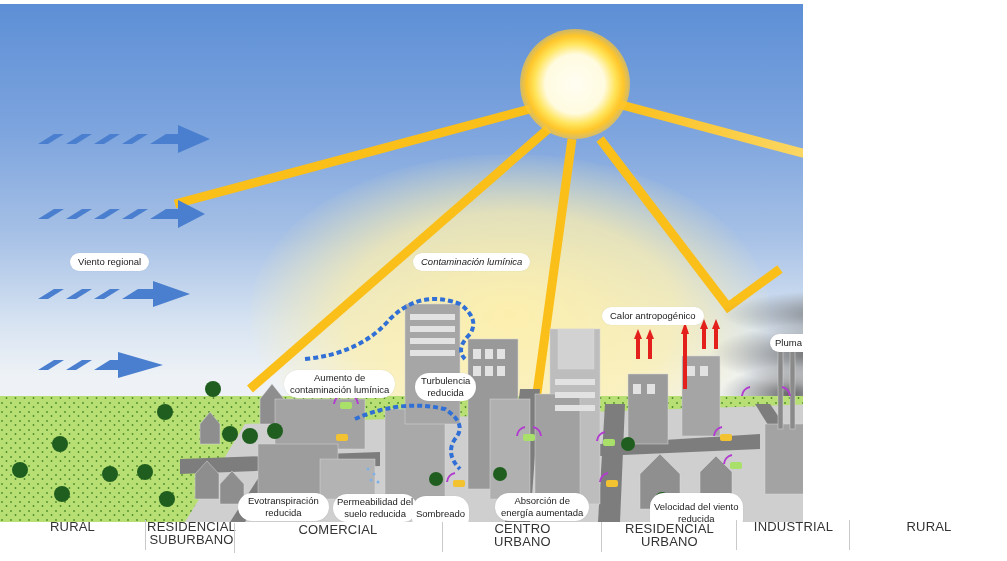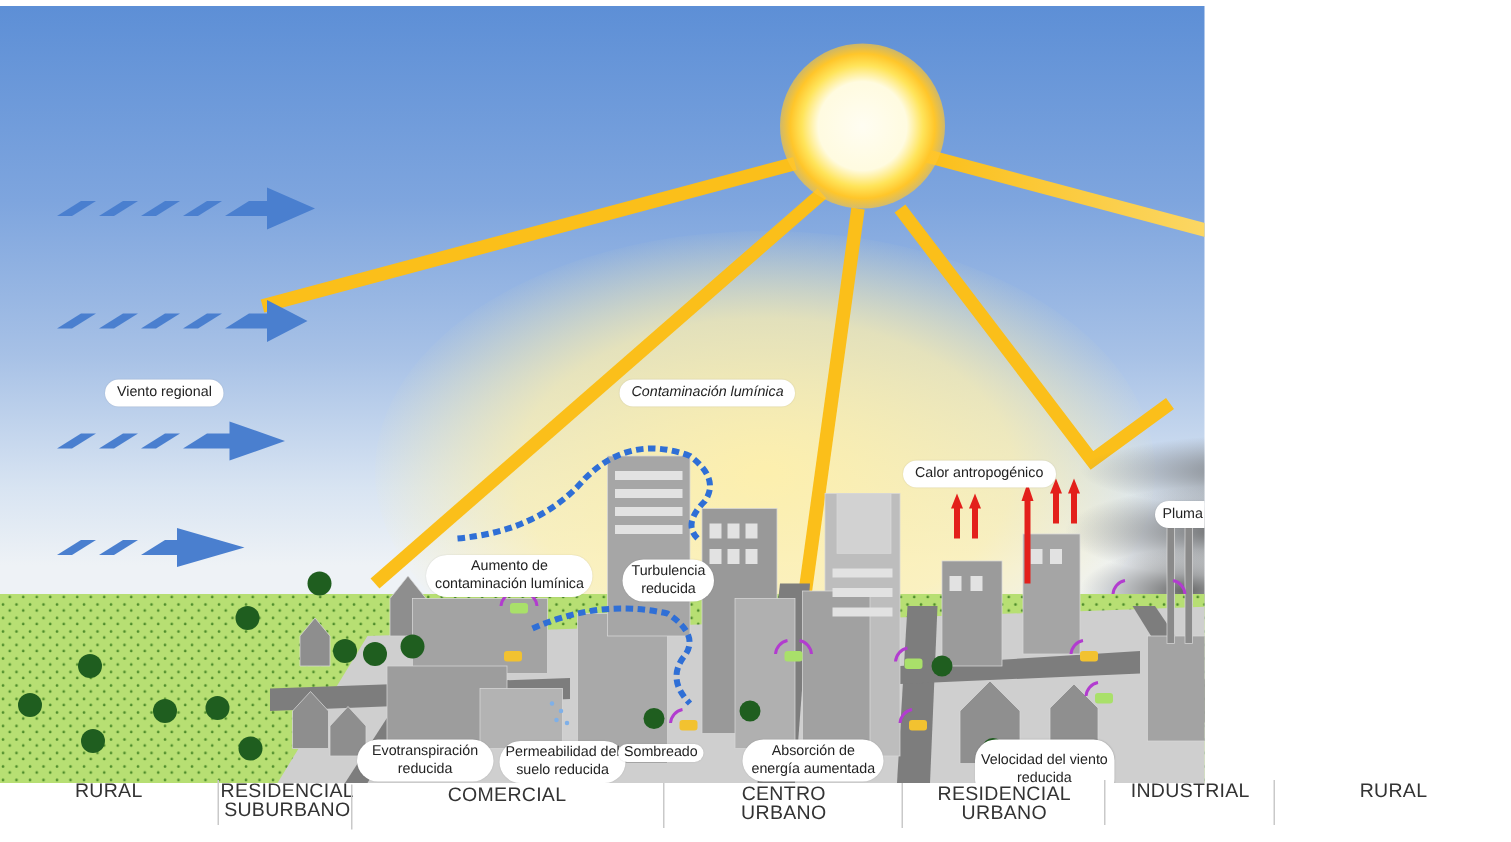--- a/index.html
+++ b/index.html
@@ -268,21 +268,21 @@
       <span style="display:block">reducida</span>
     </div>
     <div class="pill" style="left:238px;top:489px;padding:2px 10px;">
       <span style="display:block">Evotranspiración</span>
       <span style="display:block">reducida</span>
     </div>
     <div class="pill" style="left:333px;top:490px;padding:2px 4px;">
       <span style="display:block">Permeabilidad del</span>
       <span style="display:block">suelo reducida</span>
     </div>
-    <div class="pill" style="left:412px;top:492px;padding:0 4px;"><span>Sombreado</span></div>
+    <div class="pill" style="left:412px;top:492px;padding:12px 4px;"><span>Sombreado</span></div>
     <div class="pill" style="left:495px;top:489px;padding:2px 6px;">
       <span style="display:block">Absorción de</span>
       <span style="display:block">energía aumentada</span>
     </div>
     <div class="pill" style="left:650px;top:489px;padding:8px 4px;">
       <span style="display:block">Velocidad del viento</span>
       <span style="display:block">reducida</span>
     </div>
   </div>
 </div>

